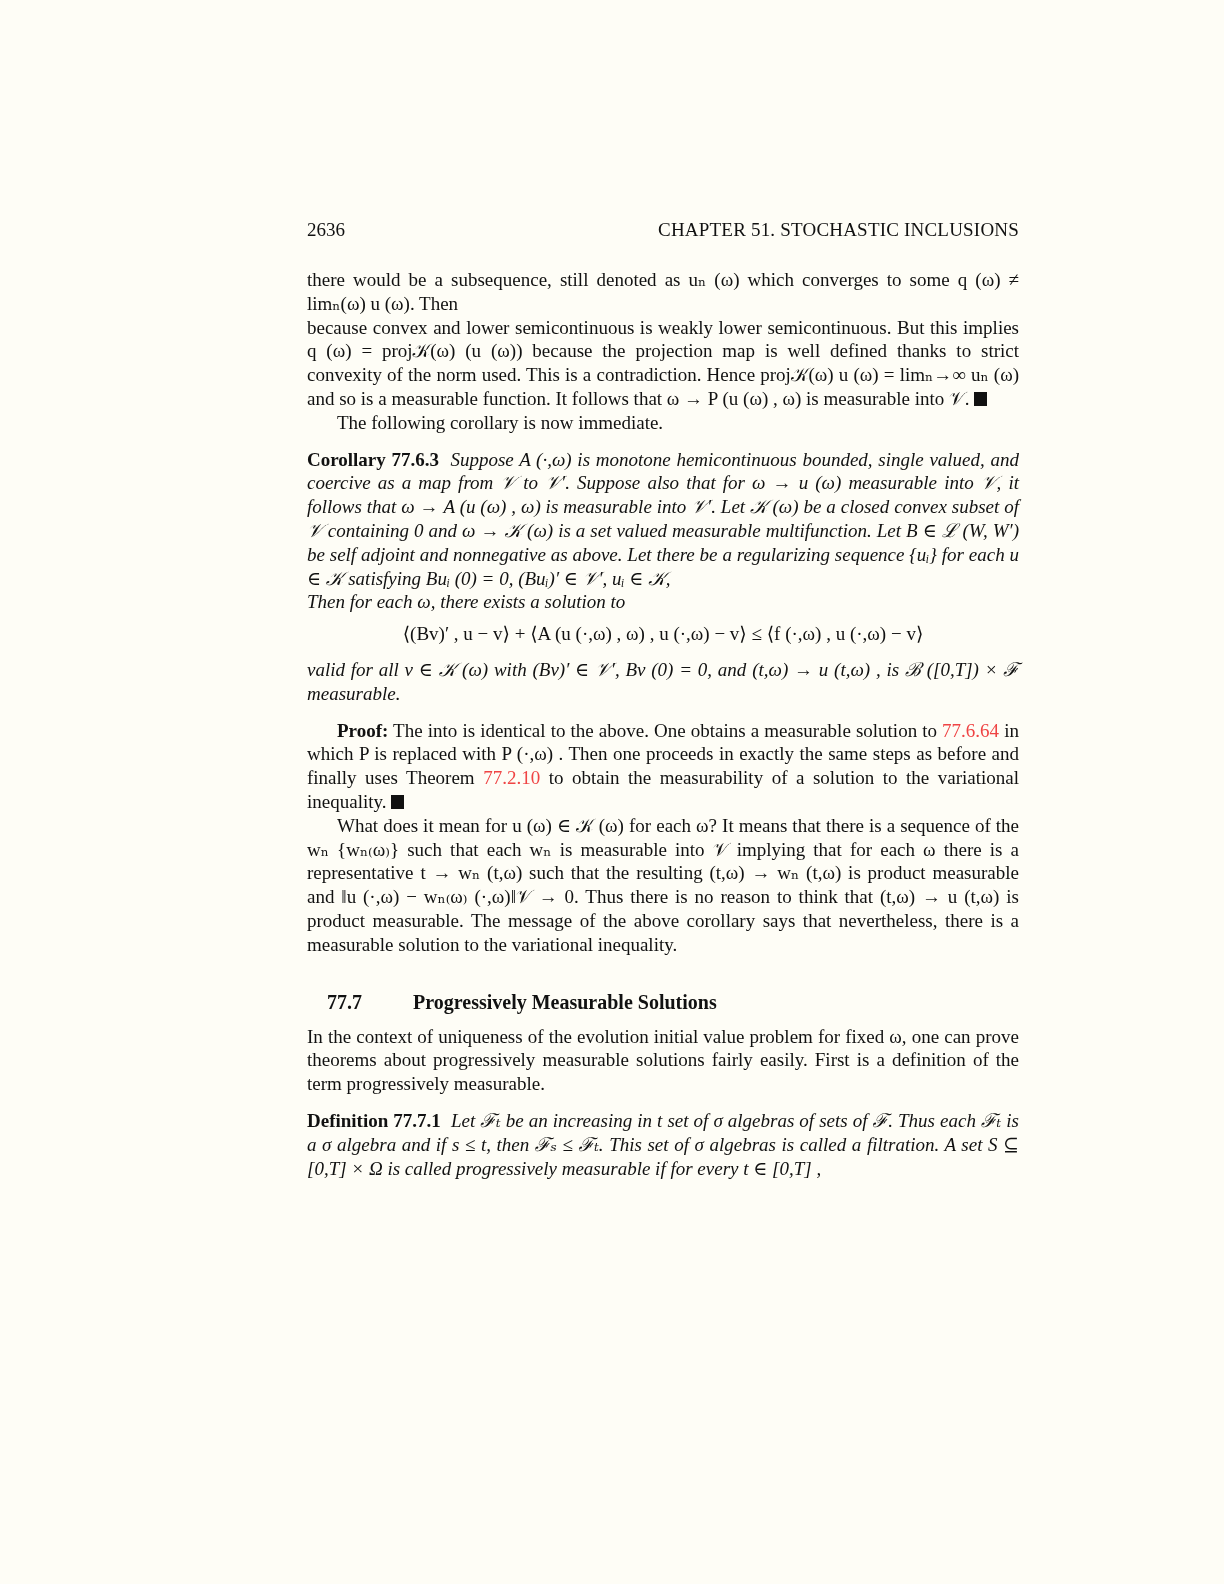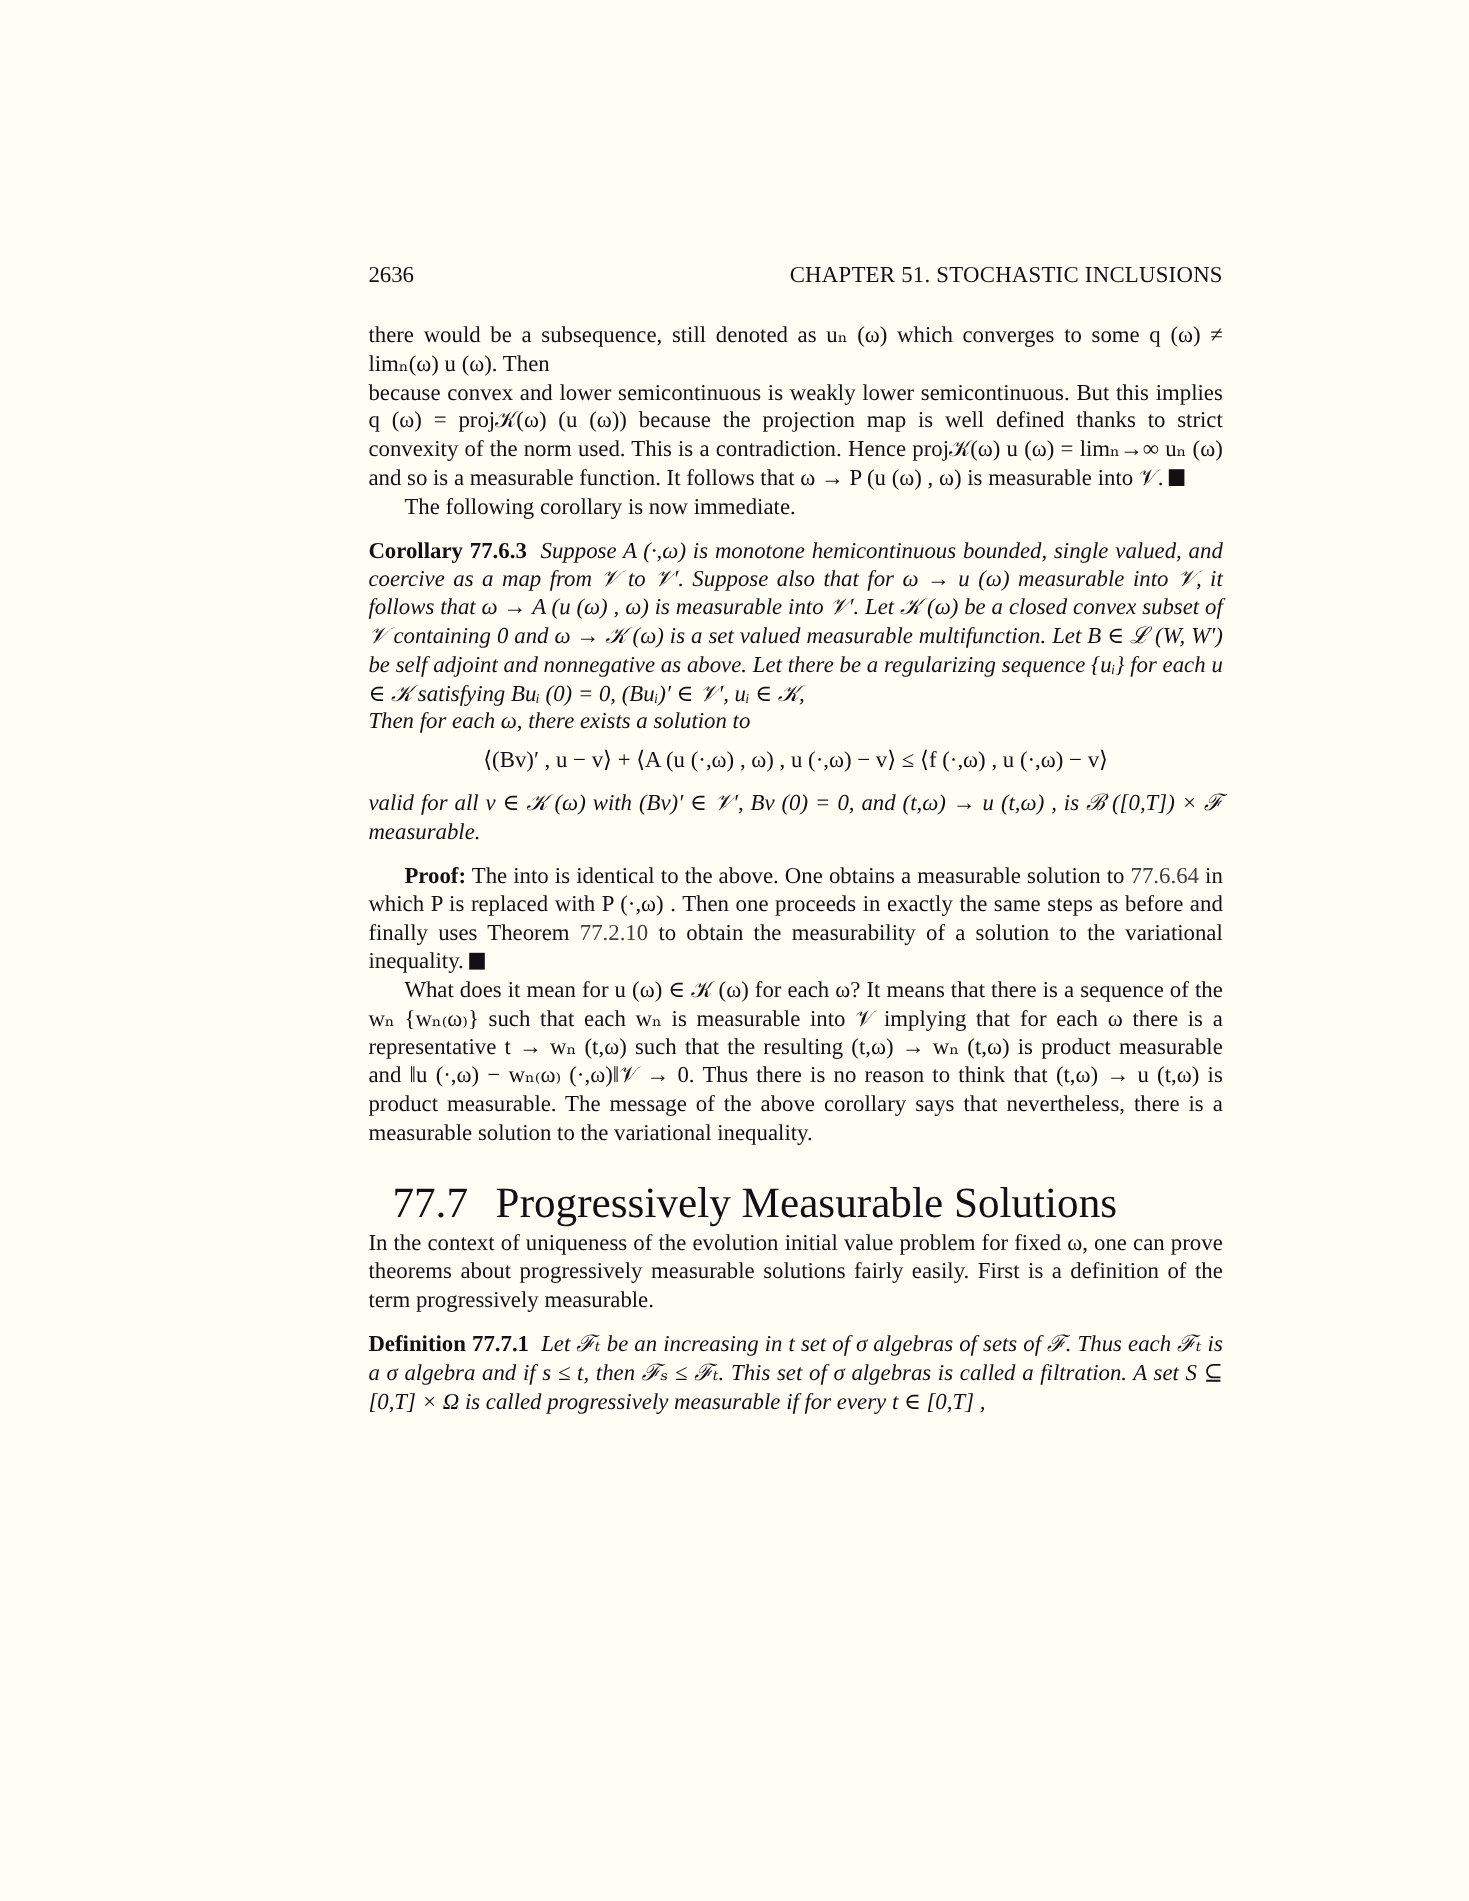--- a/index.html
+++ b/index.html
@@ -35,25 +35,25 @@
   }
   .display.tall { margin: 8px 0 12px 0; }
   .under {
     display: inline-block; text-align: center; vertical-align: top;
     line-height: 17px;
   }
   .under .low { display: block; font-size: 13px; font-style: italic; line-height: 12px; }
   .bold { font-weight: bold; }
   .thm { font-style: italic; }
   .thm .lead { font-style: normal; font-weight: bold; }
-  .link { color: #404040; }
+  .link { color: #ef4444; }
   .qed { display: inline-block; width: 13px; height: 14px; background: #111; vertical-align: -1px; margin-left: 4px; }
   .section {
     margin-top: 28px; margin-bottom: 6px;
-    font-weight: normal; font-size: 36px; line-height: 34px;
+    font-weight: bold; font-size: 20px; line-height: 34px;
     padding-left: 20px;
   }
   .section .num { display: inline-block; width: 86px; }
 </style>
 </head>
 <body>
 
 <div class="page">
   <div class="header">
     <span>2636</span>

